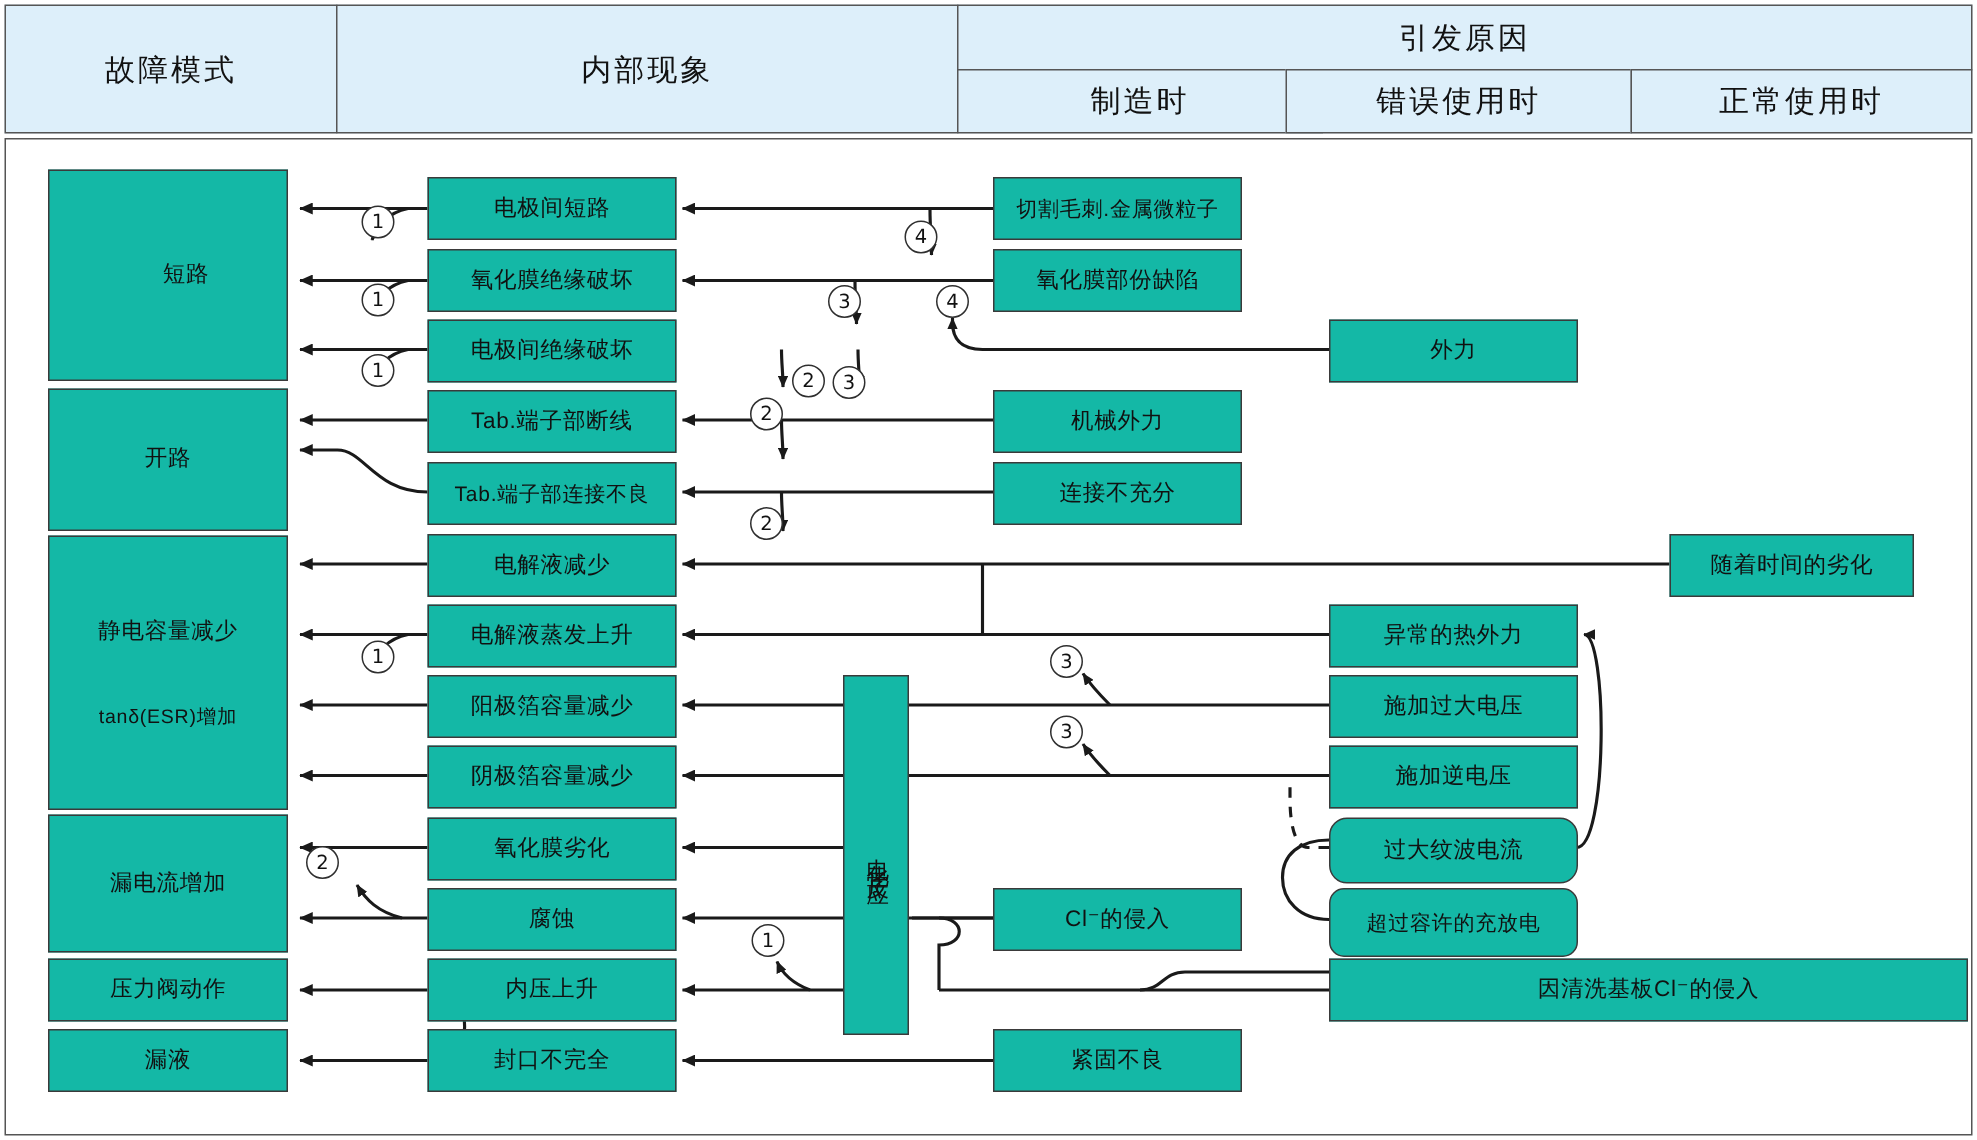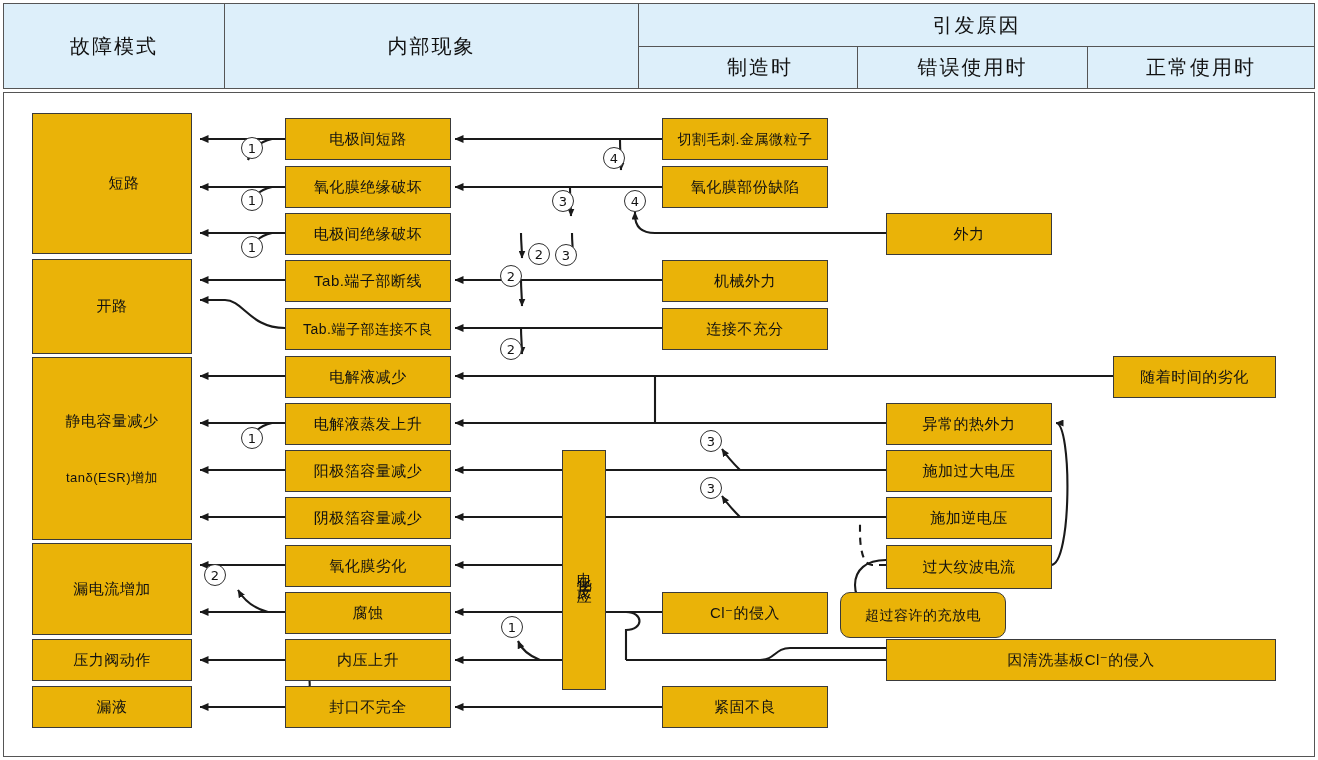--- a/index.html
+++ b/index.html
@@ -6,21 +6,21 @@
   body{font-family:"Liberation Sans","DejaVu Sans",sans-serif;}
   #root{position:relative;width:1318px;height:760px;overflow:hidden;background:#fff;}
 
   
   .hdr{position:absolute;box-sizing:border-box;border:1px solid #555;background:#ddeffa;
        display:flex;align-items:center;justify-content:center;color:#111;font-size:20px;letter-spacing:2px;}
   
   .frame{position:absolute;box-sizing:border-box;border:1px solid #555;background:#fff;}
 
   
-  .node{position:absolute;box-sizing:border-box;border:1.4px solid #3a3a3a;background:#eab308;
+  .node{position:absolute;box-sizing:border-box;border:1.4px solid #3a3a3a;background:#14b8a6;
         display:flex;align-items:center;justify-content:center;text-align:center;
         font-size:15px;color:#111;line-height:1.35;z-index:4;letter-spacing:.5px;}
   .node.two-line{flex-direction:column;justify-content:center;}
   .node.two-line .l1{margin-bottom:26px;}
   .node .sub{font-size:13px;margin-top:12px;}
   .node.vert{writing-mode:vertical-rl;text-orientation:upright;letter-spacing:4px;font-size:15px;}
 
   
   #wires{position:absolute;left:0;top:0;width:1318px;height:760px;z-index:2;}
 
@@ -241,37 +241,37 @@
 
   <div class="node" style="left:886px;top:403px;width:166px;height:42px;">
     <span>异常的热外力</span>
   </div>
   <div class="node" style="left:886px;top:450px;width:166px;height:42px;">
     <span>施加过大电压</span>
   </div>
   <div class="node" style="left:886px;top:497px;width:166px;height:42px;">
     <span>施加逆电压</span>
   </div>
-  <div class="node" style="left:886px;top:545px;width:166px;height:44px;">
+  <div class="node" style="left:886px;top:545px;width:166px;height:44px;border-radius:12px;">
     <span>过大纹波电流</span>
   </div>
-  <div class="node" style="left:840px;top:592px;width:166px;height:46px;font-size:14px;border-radius:10px;">
+  <div class="node" style="left:886px;top:592px;width:166px;height:46px;font-size:14px;border-radius:10px;">
     <span>超过容许的充放电</span>
   </div>
   <div class="node" style="left:662px;top:686px;width:166px;height:42px;">
     <span>紧固不良</span>
   </div>
 
   <div class="node" style="left:886px;top:213px;width:166px;height:42px;">
     <span>外力</span>
   </div>
   <div class="node" style="left:1113px;top:356px;width:163px;height:42px;justify-content:center;">
     <span>随着时间的劣化</span>
   </div>
-  <div class="node" style="left:886px;top:639px;width:390px;height:42px;">
+  <div class="node" style="left:886px;top:639px;width:426px;height:42px;">
     <span>因清洗基板Cl⁻的侵入</span>
   </div>
 
   <div id="markers">
       <div class="cnum" style="left: 241px; top: 137px;">1</div>
       <div class="cnum" style="left: 241px; top: 189px;">1</div>
       <div class="cnum" style="left: 241px; top: 236px;">1</div>
       <div class="cnum" style="left: 241px; top: 427px;">1</div>
       <div class="cnum" style="left: 204px; top: 564px;">2</div>
       <div class="cnum" style="left: 528px; top: 243px;">2</div>

